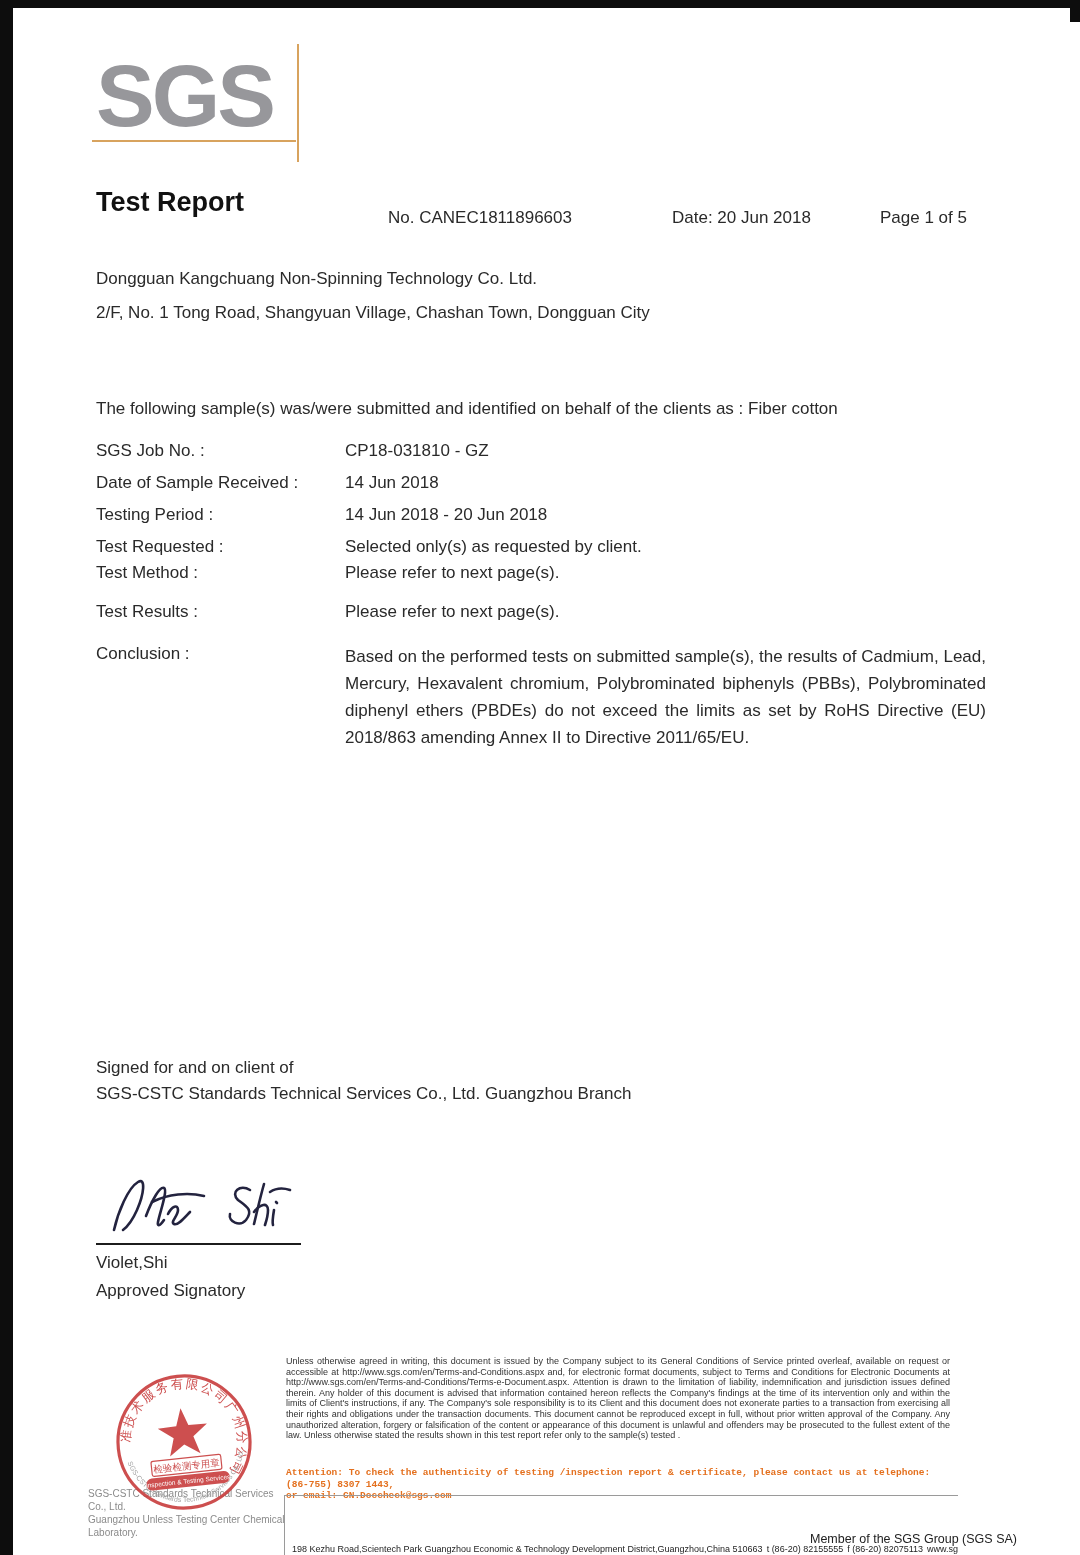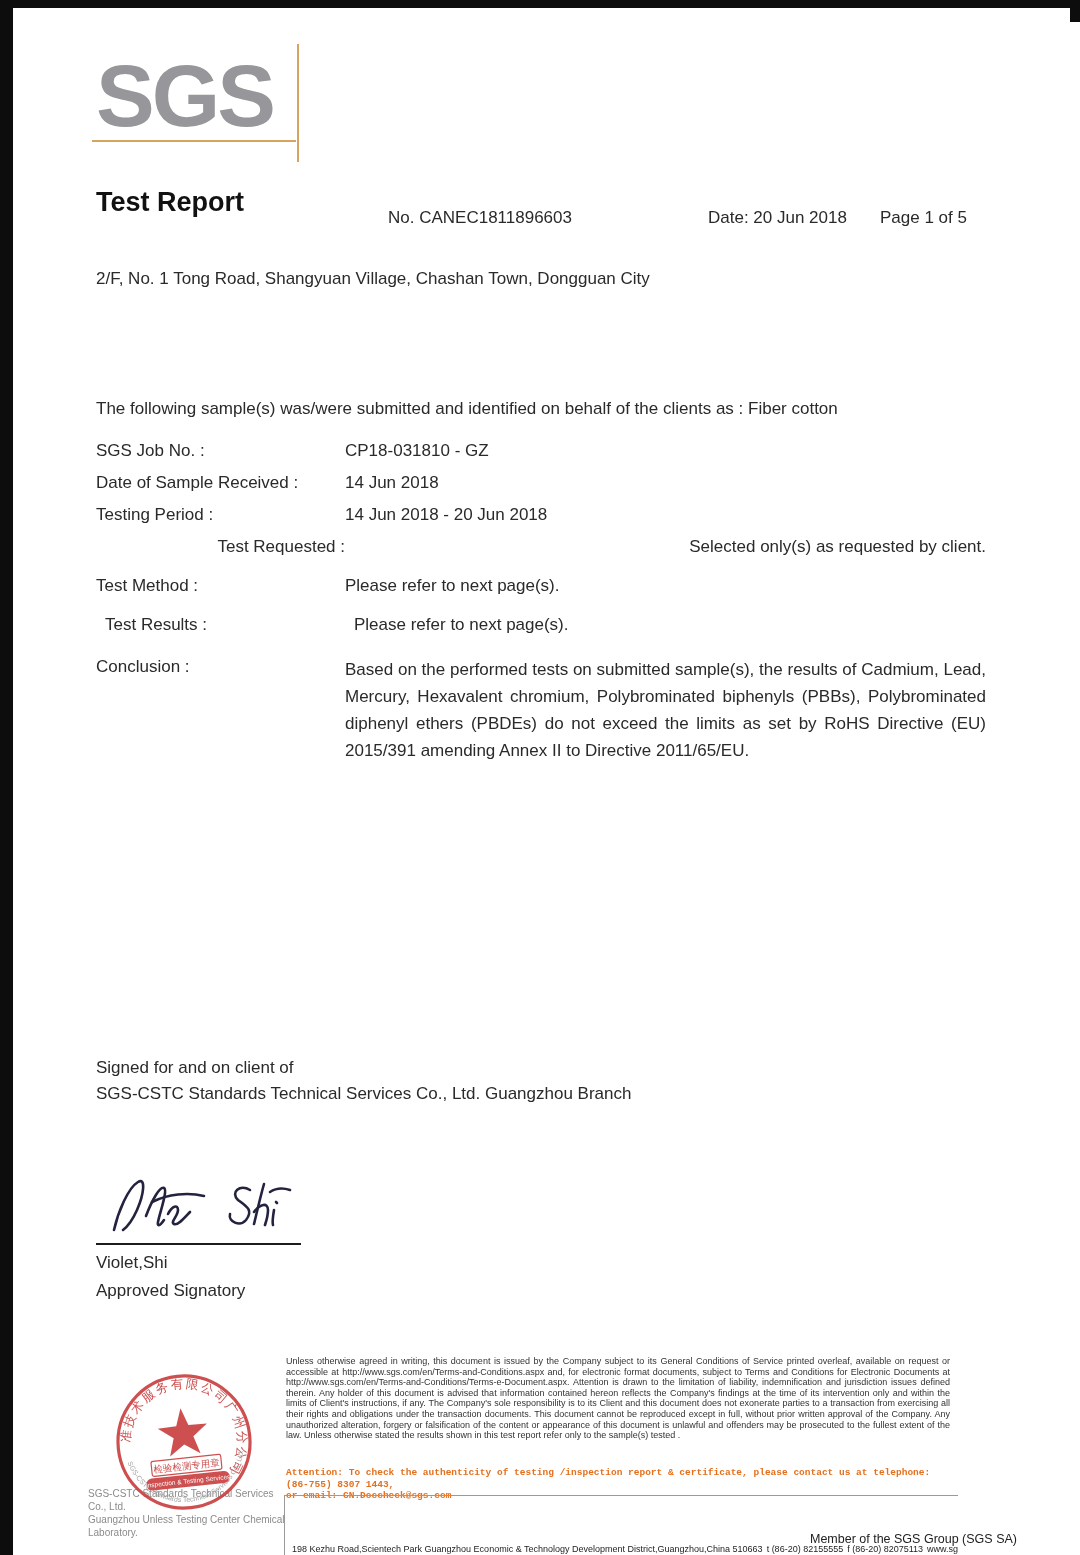--- a/index.html
+++ b/index.html
@@ -12,34 +12,34 @@
   .scan-left{position:absolute;top:0;left:0;width:13px;height:1555px;background:#0d0d0d;}
   .scan-tr{position:absolute;top:0;right:14px;width:28px;height:22px;background:#0d0d0d;}
   
   .logo{position:absolute;top:42px;left:96px;width:220px;height:128px;}
   .logo-text{position:absolute;top:10px;left:0;font-size:88px;font-weight:bold;color:#97979b;letter-spacing:-3px;line-height:1;}
   .logo-vline{position:absolute;top:2px;left:201px;width:2px;height:118px;background:#d8a35e;}
   .logo-hline{position:absolute;top:98px;left:-4px;width:204px;height:2px;background:#d8a35e;}
   
   .hdr-title{position:absolute;top:187px;left:96px;font-size:27px;font-weight:bold;color:#111;}
   .hdr-no{position:absolute;top:208px;left:388px;font-size:17px;}
-  .hdr-date{position:absolute;top:208px;left:672px;font-size:17px;margin-left:36px;}
+  .hdr-date{position:absolute;top:208px;left:672px;font-size:17px;}
   .hdr-page{position:absolute;top:208px;left:880px;font-size:17px;}
   
   .client{position:absolute;top:262px;left:96px;font-size:17px;line-height:34px;}
   
   .sample{position:absolute;top:399px;left:96px;width:890px;font-size:17px;}
   
   .fields{position:absolute;top:440px;left:96px;width:890px;}
   .field{display:flex;margin-bottom:11px;font-size:17px;line-height:21px;}
   .field .lbl{width:249px;flex:none;}
   .field .val{flex:1;}
-  .field.mb-xs{margin-bottom:18px;text-align:right;}
+  .field.mb-xs{margin-bottom:5px;}
   .field.mb-lg{margin-bottom:18px;}
-  .field.mb-xl{margin-bottom:21px;margin-left:9px;}
+  .field.mb-xl{margin-bottom:21px;}
   .field .val.justify{text-align:justify;line-height:27px;}
   
   .signed{position:absolute;top:1055px;left:96px;font-size:17px;line-height:26px;}
   
   .sig-svg{position:absolute;top:1172px;left:106px;}
   .sig-line{position:absolute;top:1243px;left:96px;width:205px;height:2px;background:#1c1c1c;}
   .sig-name{position:absolute;top:1253px;left:96px;font-size:17px;}
   .sig-role{position:absolute;top:1281px;left:96px;font-size:17px;}
   
   .footer-co{position:absolute;top:1487px;left:88px;width:205px;font-size:10px;color:#8b8b8b;line-height:13px;z-index:0;}
@@ -64,20 +64,21 @@
     <div class="logo-vline"></div>
     <div class="logo-hline"></div>
   </div>
 
   <div class="hdr-title">Test Report</div>
   <div class="hdr-no">No. CANEC1811896603</div>
   <div class="hdr-date">Date: 20 Jun 2018</div>
   <div class="hdr-page">Page 1 of 5</div>
 
   <div class="client">
+    <div>Dongguan Kangchuang Non-Spinning Technology Co. Ltd.</div>
     <div>2/F, No. 1 Tong Road, Shangyuan Village, Chashan Town, Dongguan City</div>
   </div>
 
   <div class="sample">The following sample(s) was/were submitted and identified on behalf of the clients as : Fiber cotton</div>
 
   <div class="fields">
     <div class="field">
       <div class="lbl">SGS Job No. :</div>
       <div class="val">CP18-031810 - GZ</div>
     </div>
@@ -96,21 +97,21 @@
     <div class="field mb-lg">
       <div class="lbl">Test Method :</div>
       <div class="val">Please refer to next page(s).</div>
     </div>
     <div class="field mb-xl">
       <div class="lbl">Test Results :</div>
       <div class="val">Please refer to next page(s).</div>
     </div>
     <div class="field">
       <div class="lbl">Conclusion :</div>
-      <div class="val justify">Based on the performed tests on submitted sample(s), the results of Cadmium, Lead, Mercury, Hexavalent chromium, Polybrominated biphenyls (PBBs), Polybrominated diphenyl ethers (PBDEs) do not exceed  the limits as set by RoHS Directive (EU) 2015/391 amending Annex II to Directive 2011/65/EU.</div>
+      <div class="val justify">Based on the performed tests on submitted sample(s), the results of Cadmium, Lead, Mercury, Hexavalent chromium, Polybrominated biphenyls (PBBs), Polybrominated diphenyl ethers (PBDEs) do not exceed  the limits as set by RoHS Directive (EU) 2018/863 amending Annex II to Directive 2011/65/EU.</div>
     </div>
   </div>
 
   <div class="signed">
     <div>Signed for and on client of</div>
     <div>SGS-CSTC Standards Technical Services Co., Ltd. Guangzhou Branch</div>
   </div>
 
   <svg class="sig-svg" width="230" height="72" viewBox="0 0 230 72">
     <g fill="none" stroke="#23233f" stroke-width="2.6" stroke-linecap="round" stroke-linejoin="round">

